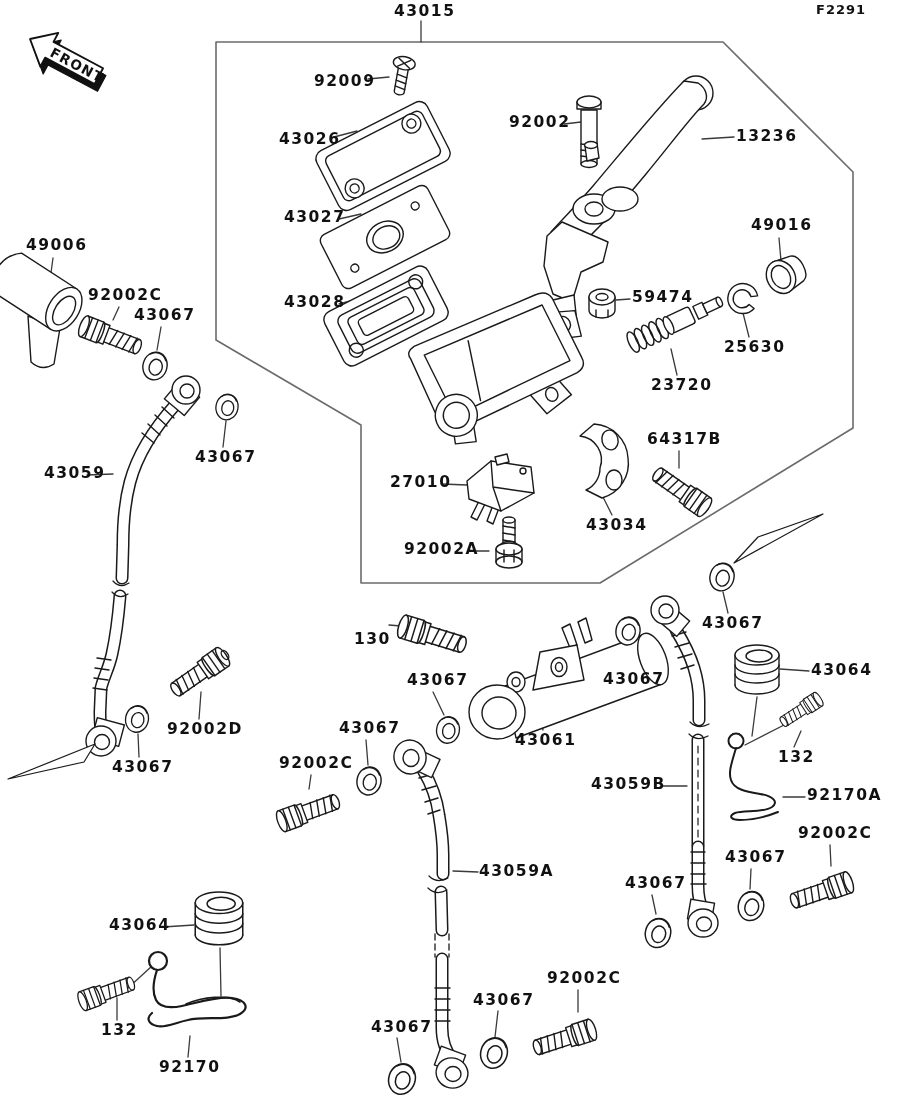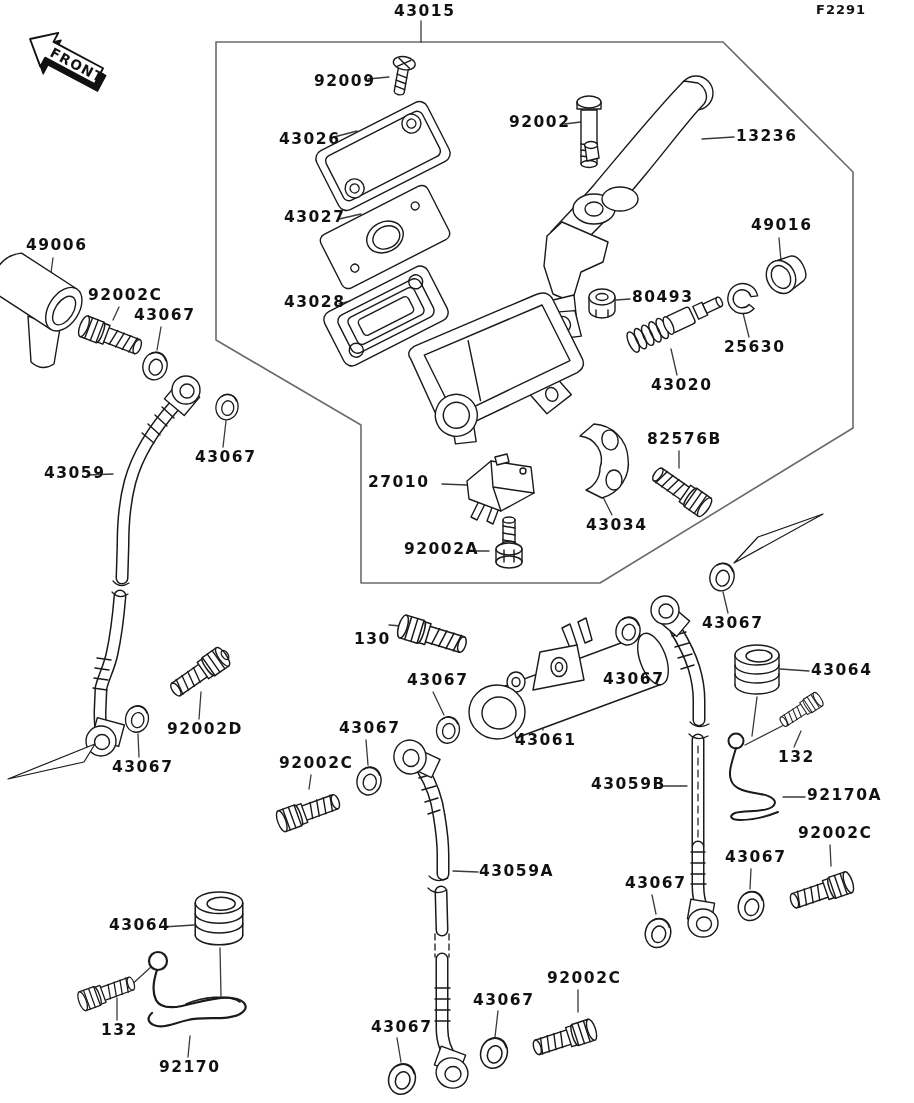--- a/index.html
+++ b/index.html
@@ -367,29 +367,29 @@
 <div class="figcode" style="left:816px;top:2px">F2291</div>
 
 <div class="lbl" style="left:394px;top:2px">43015</div>
 <div class="lbl" style="left:314px;top:72px">92009</div>
 <div class="lbl" style="left:279px;top:130px">43026</div>
 <div class="lbl" style="left:509px;top:113px">92002</div>
 <div class="lbl" style="left:736px;top:127px">13236</div>
 <div class="lbl" style="left:284px;top:208px">43027</div>
 <div class="lbl" style="left:284px;top:293px">43028</div>
 <div class="lbl" style="left:751px;top:216px">49016</div>
-<div class="lbl" style="left:632px;top:288px">80493</div>
+<div class="lbl" style="left:632px;top:288px">59474</div>
 <div class="lbl" style="left:724px;top:338px">25630</div>
-<div class="lbl" style="left:651px;top:376px">43020</div>
+<div class="lbl" style="left:651px;top:376px">23720</div>
 <div class="lbl" style="left:26px;top:236px">49006</div>
 <div class="lbl" style="left:88px;top:286px">92002C</div>
 <div class="lbl" style="left:134px;top:306px">43067</div>
-<div class="lbl" style="left:368px;top:473px">27010</div>
+<div class="lbl" style="left:390px;top:473px">27010</div>
 <div class="lbl" style="left:586px;top:516px">43034</div>
-<div class="lbl" style="left:647px;top:430px">82576B</div>
+<div class="lbl" style="left:647px;top:430px">64317B</div>
 <div class="lbl" style="left:404px;top:540px">92002A</div>
 <div class="lbl" style="left:44px;top:464px">43059</div>
 <div class="lbl" style="left:195px;top:448px">43067</div>
 <div class="lbl" style="left:354px;top:630px">130</div>
 <div class="lbl" style="left:407px;top:671px">43067</div>
 <div class="lbl" style="left:515px;top:731px">43061</div>
 <div class="lbl" style="left:603px;top:670px">43067</div>
 <div class="lbl" style="left:702px;top:614px">43067</div>
 <div class="lbl" style="left:167px;top:720px">92002D</div>
 <div class="lbl" style="left:112px;top:758px">43067</div>

